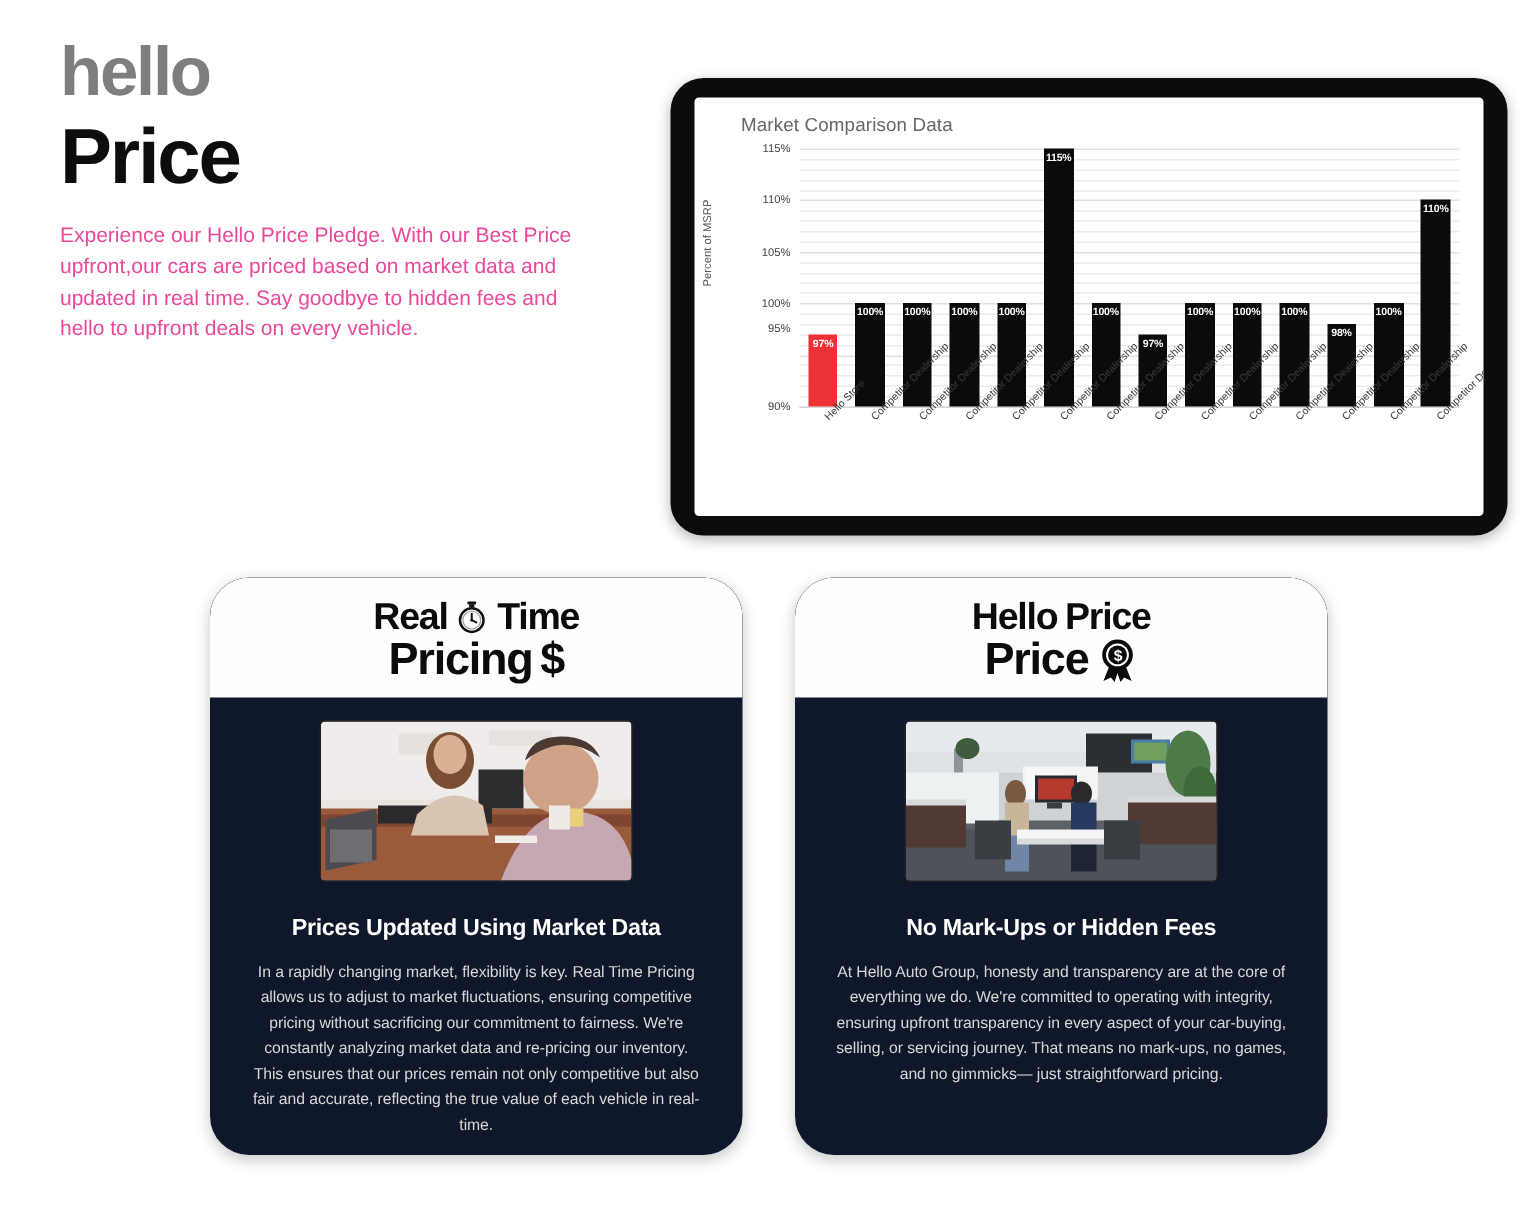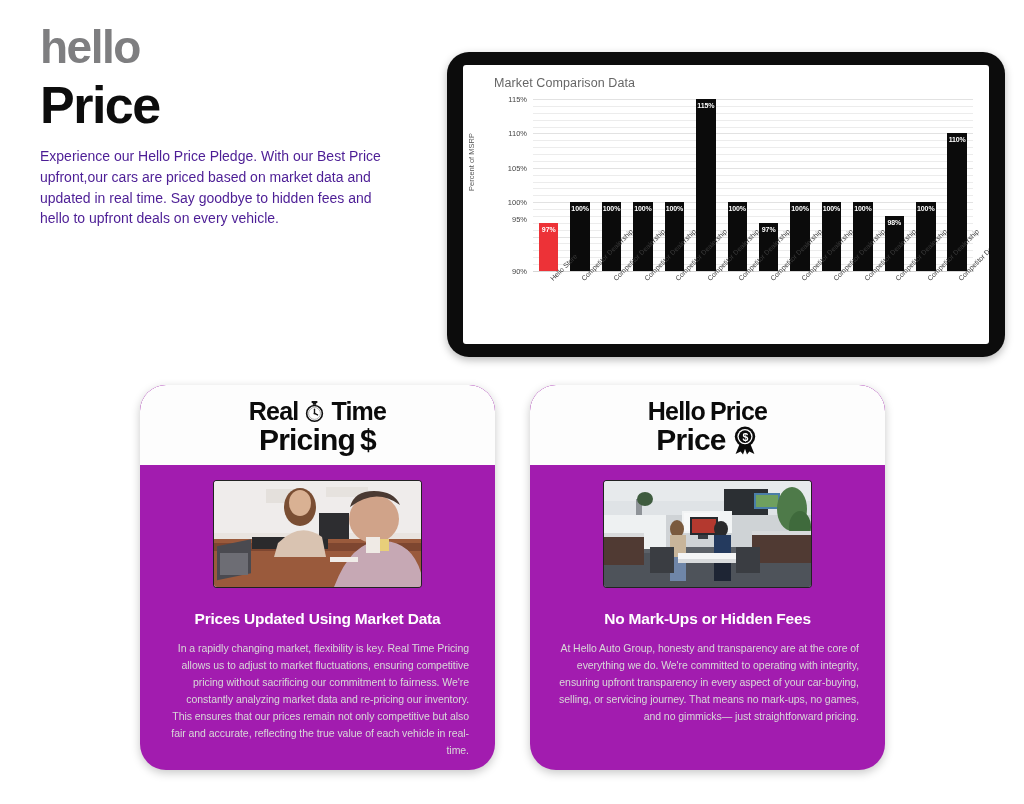--- a/index.html
+++ b/index.html
@@ -19,21 +19,21 @@
   }
   .hero-title {
     font-size: 52px; font-weight: 700; color: #0d0d0d;
     letter-spacing: -1.5px; line-height: 1.12; margin-top: 6px;
   }
   .hero-sub {
     font-size: 18.5px; font-weight: 700; color: #141414;
     margin-top: 22px; letter-spacing: -0.3px;
   }
   .hero-body {
-    font-size: 14px; color: #4c1d95; line-height: 1.48;
+    font-size: 14px; color: #ec4899; line-height: 1.48;
     margin-top: 12px; width: 358px;
   }
 
   
   .tablet {
     position: absolute; left: 447px; top: 52px;
     width: 558px; height: 305px;
     background: #0c0c0c; border-radius: 22px;
     padding: 13px 16px;
     box-shadow: 0 3px 9px rgba(0,0,0,0.28);
@@ -96,21 +96,21 @@
   .xlab {
     position: absolute; left: 50%; top: 4px;
     font-size: 7px; color: #3a3a3a; white-space: nowrap;
     transform: rotate(-45deg); transform-origin: left top;
   }
 
   
   .card {
     position: absolute; top: 385px; width: 355px; height: 385px;
     border-radius: 26px;
-    background: #a21caf;
+    background: #0f172a;
     box-shadow: 0 3px 10px rgba(0,0,0,0.22);
     overflow: hidden;
   }
   .card-left  { left: 140px; }
   .card-right { left: 530px; }
   .card-head {
     height: 80px; background: #fdfdfd;
     border-top-left-radius: 26px; border-top-right-radius: 26px;
     display: flex; flex-direction: column; align-items: center;
     justify-content: center; padding-top: 4px;
@@ -125,21 +125,21 @@
     width: 207px; height: 106px; margin: 16px auto 0;
     border-radius: 3px; overflow: hidden; position: relative;
     box-shadow: 0 0 0 1px #222;
   }
   .card-h2 {
     text-align: center; color: #fff; font-weight: 700;
     font-size: 15.5px; margin-top: 23px; letter-spacing: -0.2px;
   }
   .card-body {
     color: #d8d8d8; font-size: 10.5px; line-height: 1.62;
-    text-align: right; padding: 12px 26px 0; letter-spacing: -0.05px;
+    text-align: center; padding: 12px 26px 0; letter-spacing: -0.05px;
   }
   svg { display: block; }
 </style>
 </head>
 <body>
 
 <div class="page">
 
   <section class="hero">
     <div class="brand-hello">hello</div>

